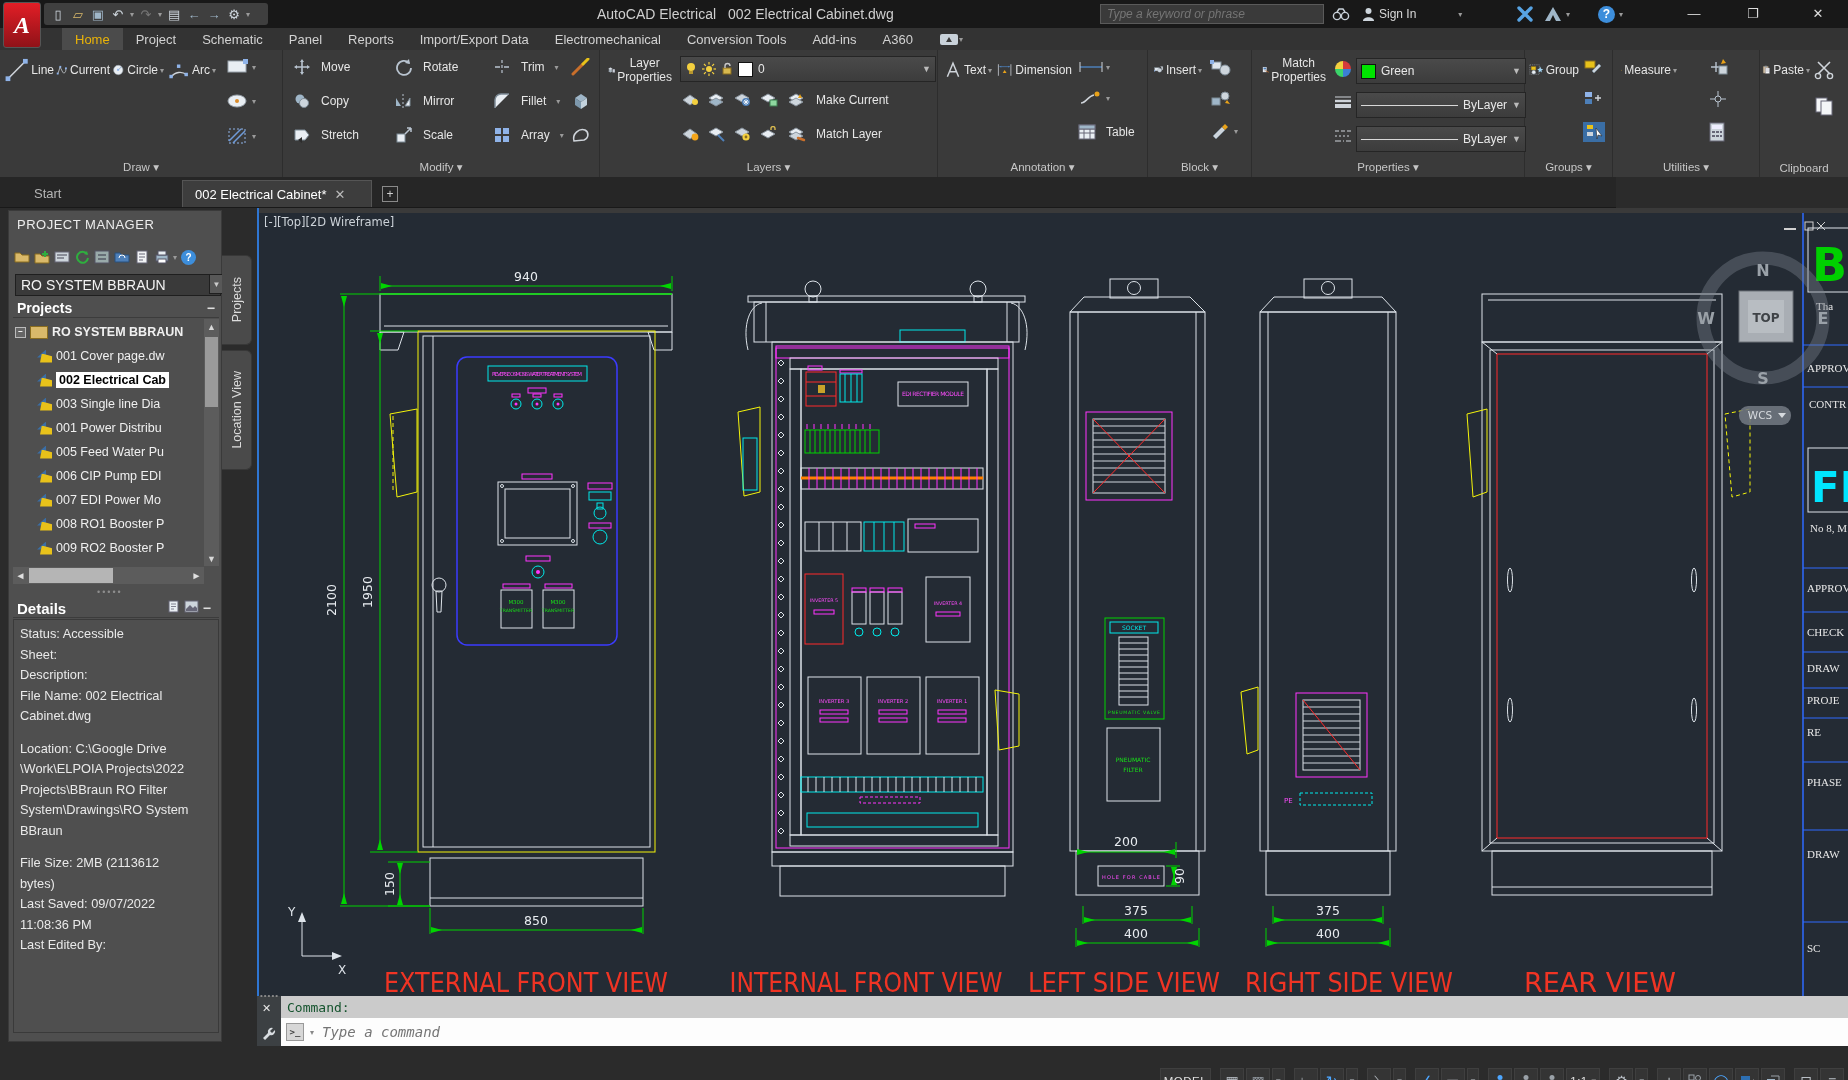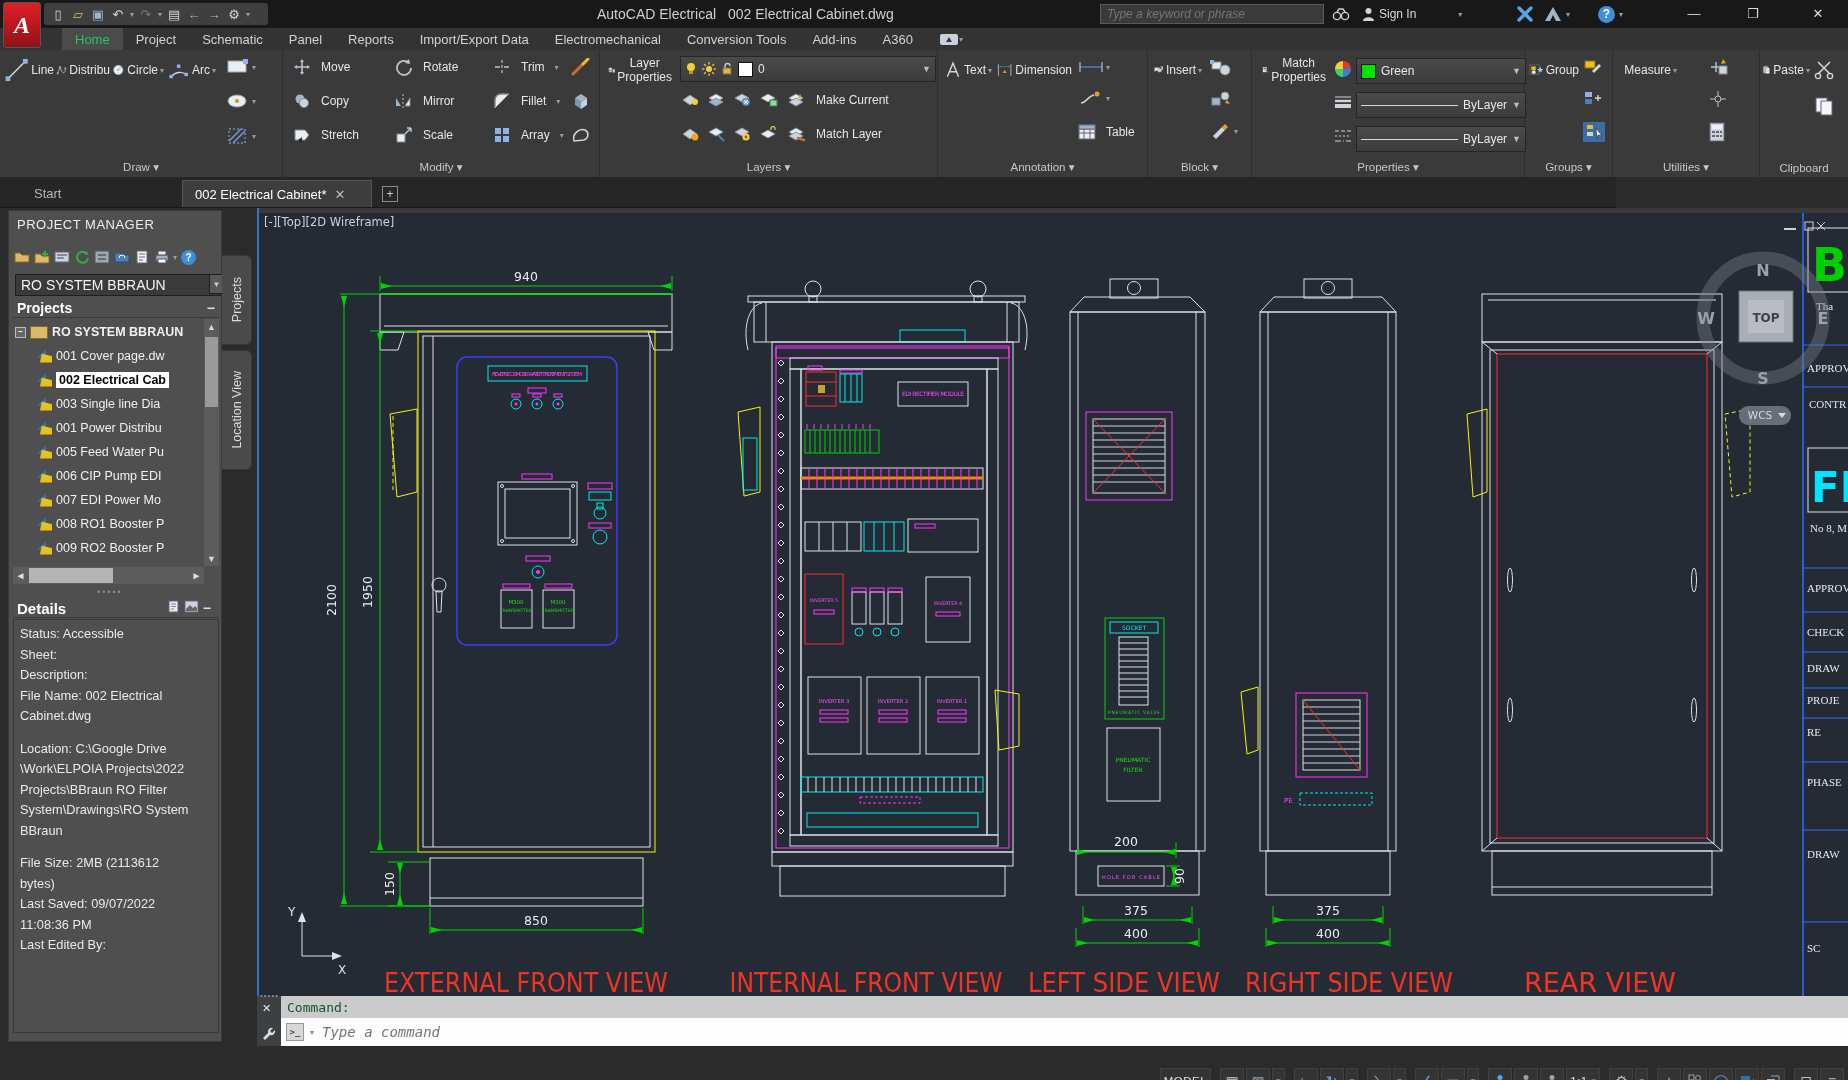--- a/index.html
+++ b/index.html
@@ -17,21 +17,21 @@
   .titletext{position:absolute;top:6px;font-size:14px;color:#cfcfcf;white-space:nowrap;}
   .searchbox{position:absolute;left:1100px;top:4px;width:222px;height:18px;background:#3a3a3a;border:1px solid #5a5a5a;
              display:flex;align-items:center;}
   .searchbox input{background:transparent;border:none;outline:none;color:#9a9a9a;font:italic 12px "Liberation Sans",sans-serif;
              width:100%;padding:0 6px;}
   .tb-item{position:absolute;top:4px;height:20px;display:flex;align-items:center;gap:4px;color:#d9d9d9;font-size:12px;}
   .winbtn{position:absolute;top:0;width:44px;height:26px;display:flex;align-items:center;justify-content:center;color:#ddd;font-size:13px;}
   
   .menutabs{position:absolute;left:0;top:28px;width:1848px;height:22px;background:#333;display:flex;align-items:stretch;padding-left:62px;}
   .mtab{padding:0 13px;display:flex;align-items:center;color:#d2d2d2;font-size:13px;}
-  .mtab.active{background:#4b4b4b;color:#22c55e;text-align:center;}
+  .mtab.active{background:#4b4b4b;color:#eab308;text-align:center;}
   
   .ribbon{position:absolute;left:0;top:50px;width:1848px;height:127px;background:#3a3a3a;}
   .panel{position:absolute;top:0;height:127px;border-right:1px solid #2d2d2d;box-sizing:border-box;}
   .plabel{position:absolute;bottom:3px;left:0;right:0;text-align:center;color:#c6c6c6;font-size:11.5px;}
   .bigbtn{position:absolute;display:flex;flex-direction:row;align-items:center;gap:2px;color:#e6e6e6;font-size:12px;text-align:center;}
   .row-item{position:absolute;display:flex;align-items:center;gap:10px;color:#e6e6e6;font-size:12px;}
   .mini{position:absolute;display:flex;align-items:center;gap:2px;}
   .combo{position:absolute;height:24px;background:linear-gradient(180deg,#4a4a4a,#3c3c3c);border:1px solid #252525;
          display:flex;align-items:center;gap:5px;padding:0 4px;color:#e8e8e8;font-size:12px;}
   .combo .cend{margin-left:auto;color:#bbb;font-size:9px;}
@@ -193,21 +193,21 @@
           </svg>
         <span>Line</span>
       </div>
       <div class="bigbtn" style="left:56px;top:4px;width:54px;">
         <svg width="32" height="32" viewBox="0 0 32 32">
             <path d="M5,26 L11,8 L18,22 C22,28 28,20 26,12" fill="none" stroke="#cfd4da" stroke-width="2"></path>
             <rect x="2" y="23" width="5" height="5" fill="#8fb3e8"></rect>
             <rect x="9" y="5" width="5" height="5" fill="#8fb3e8"></rect>
             <rect x="24" y="9" width="5" height="5" fill="#8fb3e8"></rect>
           </svg>
-        <span>Distribu</span>
+        <span>Current</span>
       </div>
       <div class="bigbtn" style="left:112px;top:4px;width:52px;">
         <svg width="34" height="32" viewBox="0 0 34 32">
             <circle cx="16" cy="16" r="12" fill="#e9eef3" stroke="#9aa4ad" stroke-width="1.5"></circle>
             <line x1="16" y1="16" x2="24" y2="8" stroke="#5b7fb4" stroke-width="1.5"></line>
             <rect x="13" y="13" width="5" height="5" fill="#8fb3e8"></rect>
           </svg>
         <span>Circle</span>
         <span class="caret">▾</span>
       </div>

